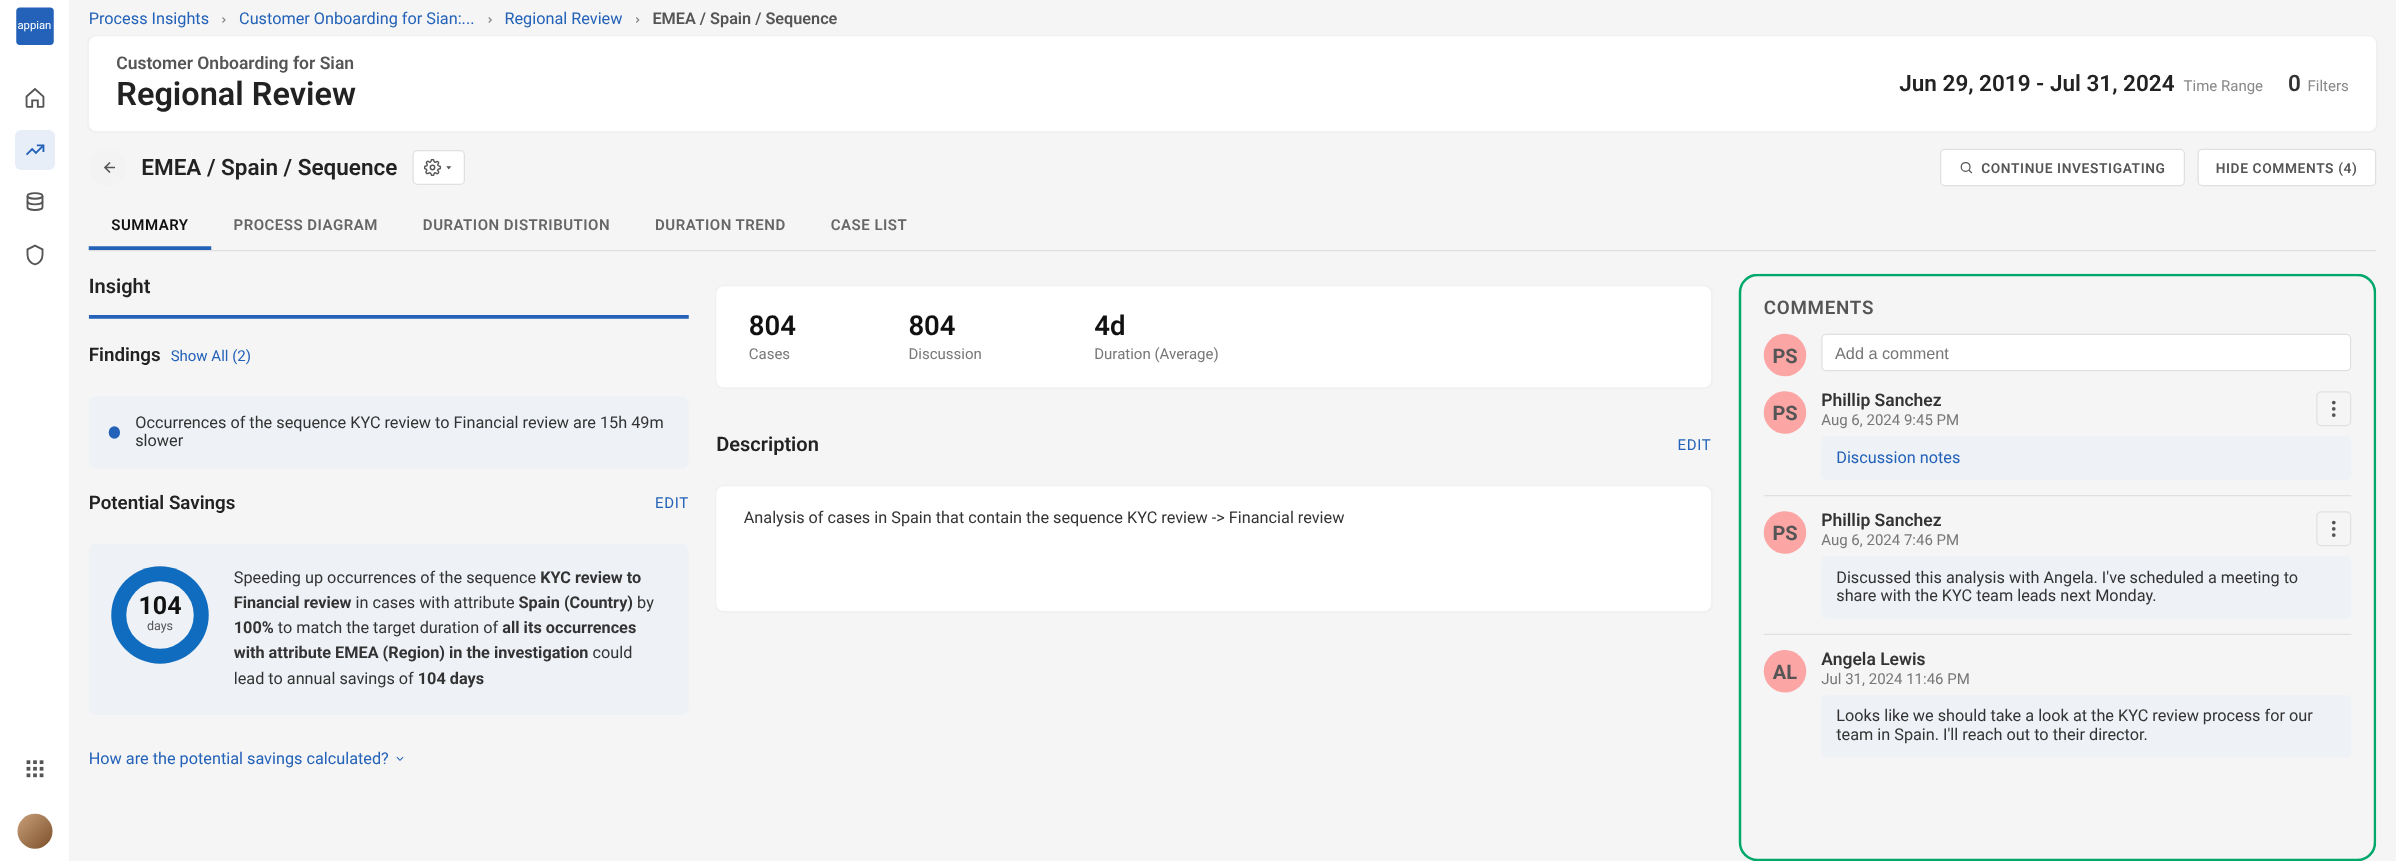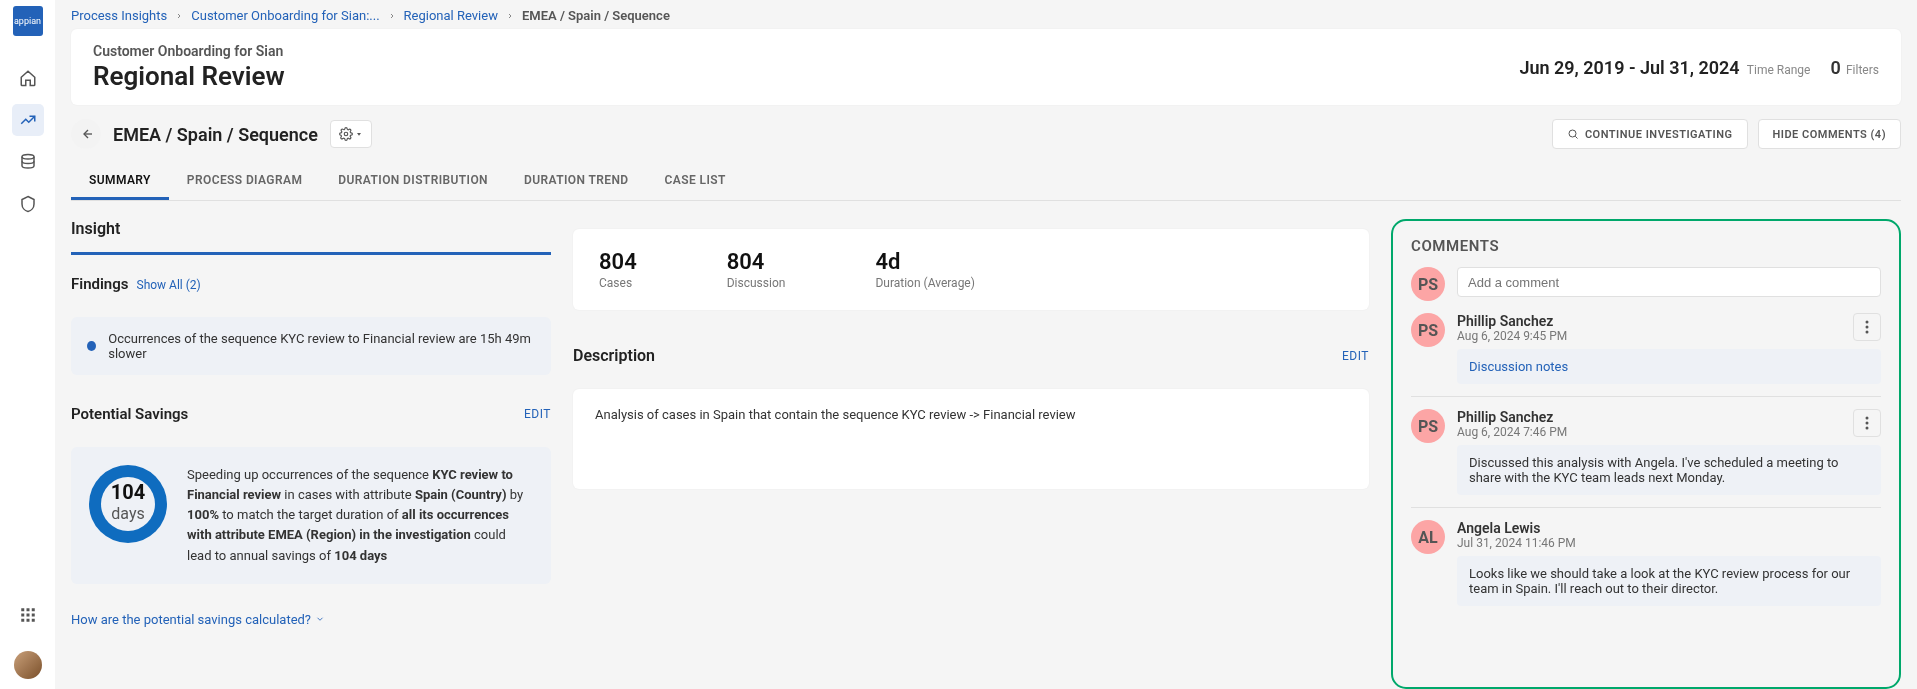--- a/index.html
+++ b/index.html
@@ -134,34 +134,34 @@
   .accent-line{height:3px;background:var(--blue);width:100%;}
   
   .findings-head{display:flex;align-items:baseline;gap:8px;margin-top:6px;}
   .findings-head .link{color:var(--blue);font-size:12px;cursor:pointer;}
   .finding-card{
     background:var(--highlight-box);border-radius:6px;padding:14px 16px;
     display:flex;align-items:center;gap:12px;margin-top:10px;font-size:13px;
   }
   .bullet{width:10px;height:10px;border-radius:50%;background:var(--blue);}
   
-  .savings-head{display:flex;justify-content:space-between;align-items:center;margin-top:16px;}
+  .savings-head{display:flex;justify-content:space-between;align-items:center;margin-top:4px;}
   .savings-card{
     background:var(--highlight-box);border-radius:6px;padding:18px;margin-top:10px;
     display:flex;gap:20px;align-items:flex-start;font-size:13px;line-height:1.55;
   }
   .donut{
     width:78px;height:78px;border-radius:50%;
     background:conic-gradient(var(--donut) 0 360deg);
     display:flex;align-items:center;justify-content:center;flex-shrink:0;position:relative;
   }
   .donut::before{content:"";position:absolute;width:54px;height:54px;border-radius:50%;background:var(--highlight-box);}
   .donut-inner{position:relative;text-align:center;}
   .donut-num{font-size:20px;font-weight:700;color:#111;line-height:1;}
-  .donut-label{font-size:16px;color:#555;}
+  .donut-label{font-size:10px;color:#555;}
   .savings-text b{font-weight:700;}
   .help-link{color:var(--blue);font-size:13px;margin-top:14px;display:flex;align-items:center;gap:4px;cursor:pointer;}
   
   .metrics-card{
     background:#fff;border-radius:6px;padding:20px 26px;margin-top:10px;
     display:flex;gap:90px;box-shadow:0 0 2px rgba(0,0,0,.05);
   }
   .metric .num{font-size:22px;font-weight:600;color:#111;}
   .metric .lbl{font-size:12px;color:#777;margin-top:2px;}
   

